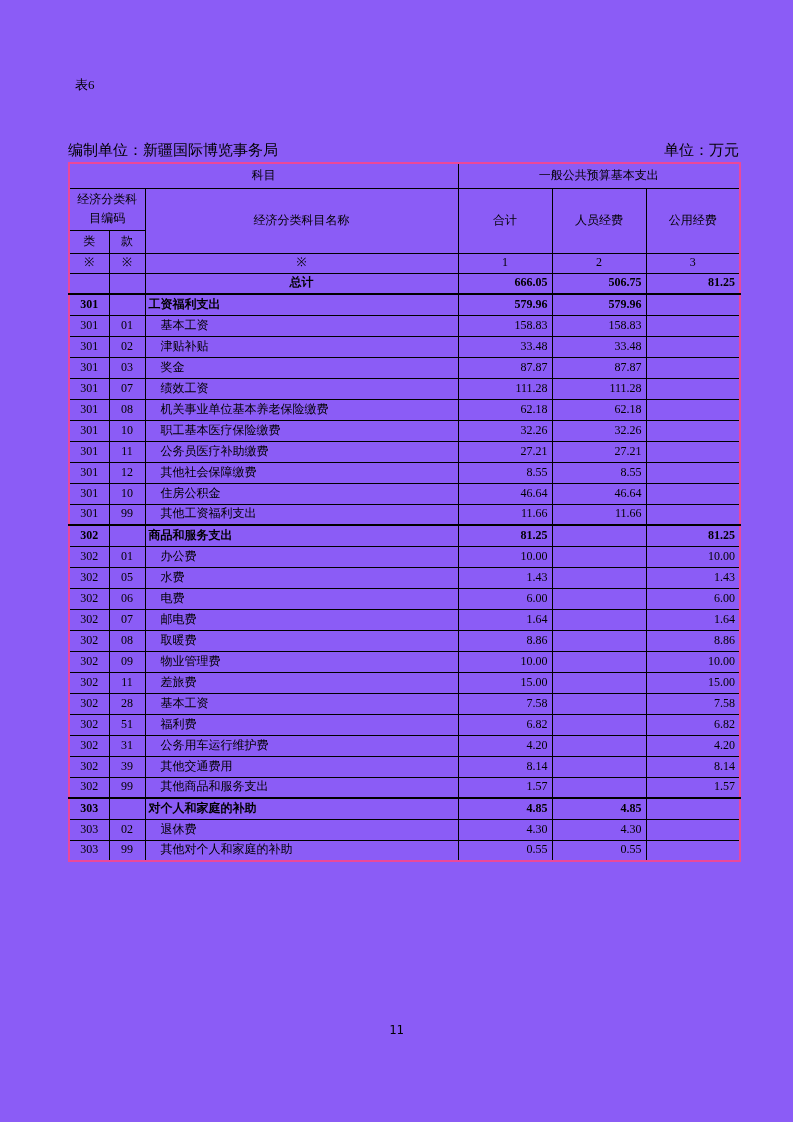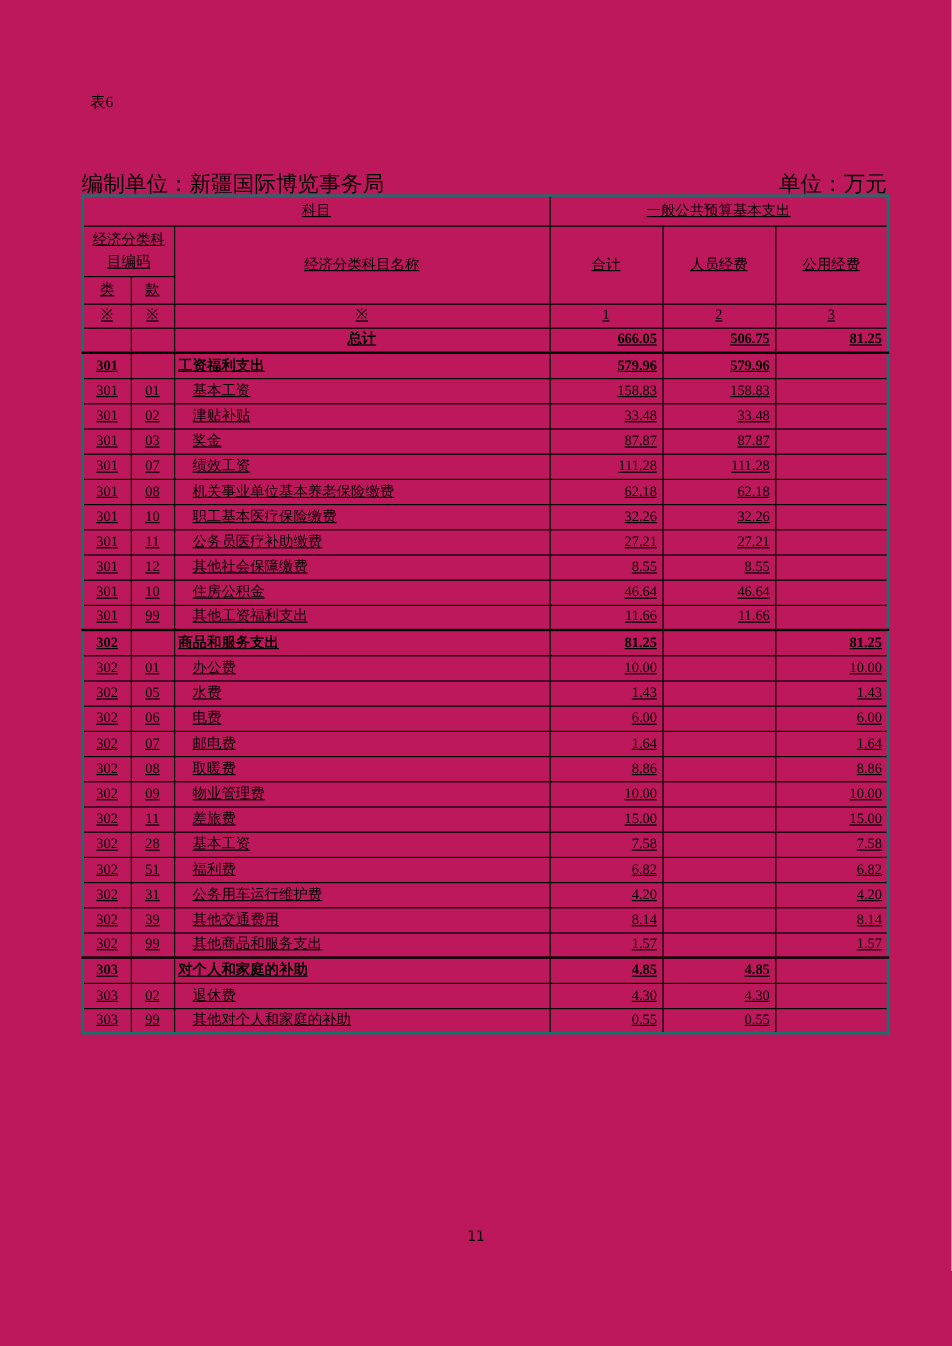--- a/index.html
+++ b/index.html
@@ -1,47 +1,46 @@
 <!DOCTYPE html>
 <html lang="zh"><head>
 <meta charset="utf-8">
 <style>
   * { margin:0; padding:0; box-sizing:border-box; }
   html,body { background:#e8e8e8; }
   .page {
     position:relative;
     width:793px; height:1122px;
-    background:#be185d;
+    background:#8b5cf6;
     font-family:"Liberation Serif","DejaVu Serif",serif;
     color:#000;
     overflow:hidden;
     margin:0 auto;
   }
   .tbl-label {
     position:absolute; left:75px; top:76px;
     font-size:13px;
   }
   .doc-title {
     position:absolute; top:100px; left:0; width:100%;
     text-align:center;
     font-size:20px; font-weight:bold;
     letter-spacing:1.5px;
   }
   .meta {
     position:absolute; top:141px; left:68px; width:671px;
     display:flex; justify-content:space-between;
-    font-size:18px;
+    font-size:15px;
   }
   .table-wrap { position:absolute; top:162px; left:68px; }
   table {
     border-collapse:collapse;
     table-layout:fixed;
     width:671px;
-    border:2px solid #0f766e;
-    text-decoration:underline;
+    border:2px solid #ec4899;
   }
   col.c-class  { width:40px; }
   col.c-item   { width:36px; }
   col.c-name   { width:313px; }
   col.c-total  { width:94px; }
   col.c-pers   { width:94px; }
   col.c-pub    { width:94px; }
   td {
     border:1px solid #000;
     font-size:12px;

